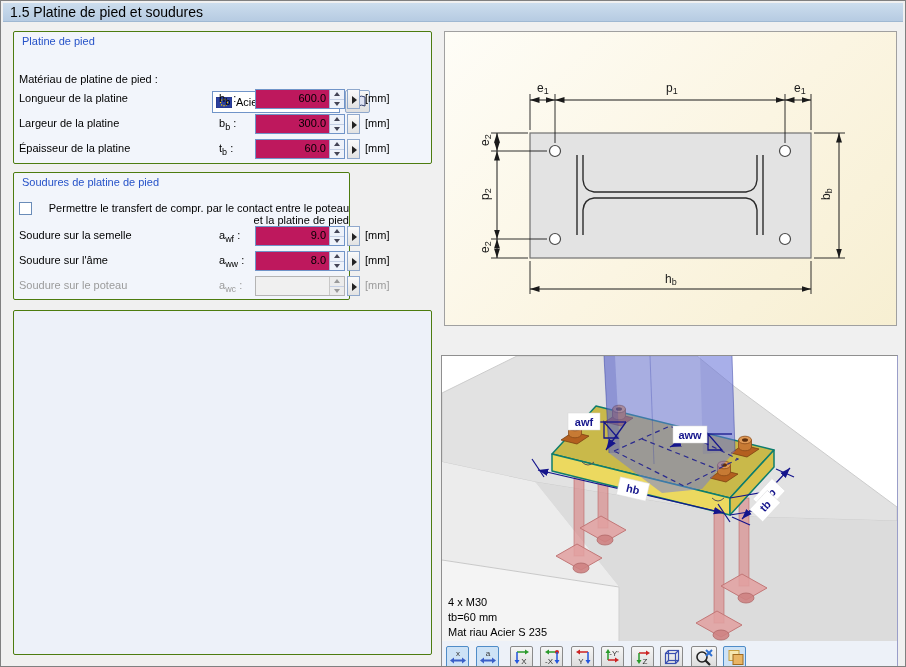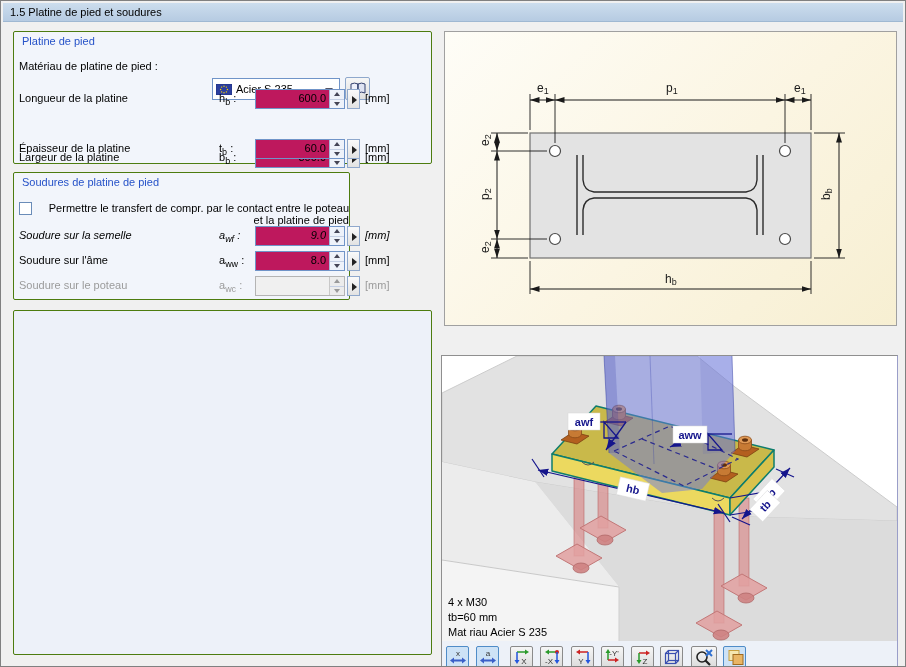--- a/index.html
+++ b/index.html
@@ -4,21 +4,21 @@
 <style>
   * { margin:0; padding:0; box-sizing:border-box; }
   html,body { background:#d8d8d8; font-family:"Liberation Sans", sans-serif; }
   .dialog {
     position:relative; width:906px; height:667px; background:#f0f0f0;
     border:1px solid #808080; overflow:hidden; font-size:11px; color:#000;
   }
   .titlebar {
     position:absolute; left:2px; top:2px; width:900px; height:19px;
     background:linear-gradient(180deg,#ccdded 0%,#b6cbe2 100%);
-    border-bottom:1px solid #9fb8d2; font-size:11px; line-height:19px; padding-left:7px;
+    border-bottom:1px solid #9fb8d2; font-size:14px; line-height:19px; padding-left:7px;
   }
   
   .groupbox {
     position:absolute; border:1px solid #4d7c0f; background:#f2f5fb; border-radius:2px;
   }
   .gb-caption { position:absolute; left:8px; top:3px; color:#2652c8; }
   .g3 { background:#edf1f9; }
   .row { position:absolute; left:0; width:100%; height:20px; }
   .row .lbl { position:absolute; left:5px; top:3px; }
   .row .sym { position:absolute; left:205px; top:3px; }
@@ -78,21 +78,21 @@
 </style>
 </head>
 <body>
 
 <div class="dialog">
   <div class="titlebar">1.5 Platine de pied et soudures</div>
 
   <div class="groupbox" style="left:12px;top:30px;width:419px;height:133px;">
     <div class="gb-caption">Platine de pied</div>
 
-    <div class="row" style="top:23px;height:24px;">
+    <div class="row" style="top:36px;height:24px;">
       <span class="lbl" style="top:5px;">Matériau de platine de pied :</span>
       <div class="dropdown">
         <svg class="flag" viewBox="0 0 16 11">
           <rect width="16" height="11" fill="#2b3f9e" stroke="#1a2a6e" stroke-width="0.5"></rect>
           <g fill="#ffd500">
             <circle cx="8" cy="2.2" r="0.7"></circle>
               <circle cx="10.4" cy="3.1" r="0.7"></circle>
               <circle cx="11.4" cy="5.5" r="0.7"></circle>
             <circle cx="10.4" cy="7.9" r="0.7"></circle>
               <circle cx="8" cy="8.8" r="0.7"></circle>
@@ -120,21 +120,21 @@
         <div class="sb-text">600.0</div>
         <div class="sb-spin">
             <div class="sb-up"></div>
             <div class="sb-dn"></div>
           </div>
       </div>
       <div class="detailbtn"></div>
       <span class="unit">[mm]</span>
     </div>
 
-    <div class="row" style="top:82px;margin-top:34px;">
+    <div class="row" style="top:82px;">
       <span class="lbl">Largeur de la platine</span>
       <span class="sym"><span>b</span><sub>b</sub> <span>:</span></span>
       <div class="spinbox">
         <div class="sb-text">300.0</div>
         <div class="sb-spin">
             <div class="sb-up"></div>
             <div class="sb-dn"></div>
           </div>
       </div>
       <div class="detailbtn"></div>
@@ -157,21 +157,21 @@
   </div>
 
   <div class="groupbox" style="left:12px;top:171px;width:337px;height:128px;">
     <div class="gb-caption">Soudures de platine de pied</div>
 
     <div class="cbrow" style="top:28px;left:0;width:100%;text-align:right;">
       <span class="cb"></span>
       <span class="cbl">Permettre le transfert de compr. par le contact entre le poteau et la platine de pied</span>
     </div>
 
-    <div class="row" style="top:53px;font-style:italic;">
+    <div class="row" style="top:53px;">
       <span class="lbl">Soudure sur la semelle</span>
       <span class="sym"><span>a</span><sub>wf</sub> <span>:</span></span>
       <div class="spinbox">
         <div class="sb-text">9.0</div>
         <div class="sb-spin">
             <div class="sb-up"></div>
             <div class="sb-dn"></div>
           </div>
       </div>
       <div class="detailbtn"></div>

